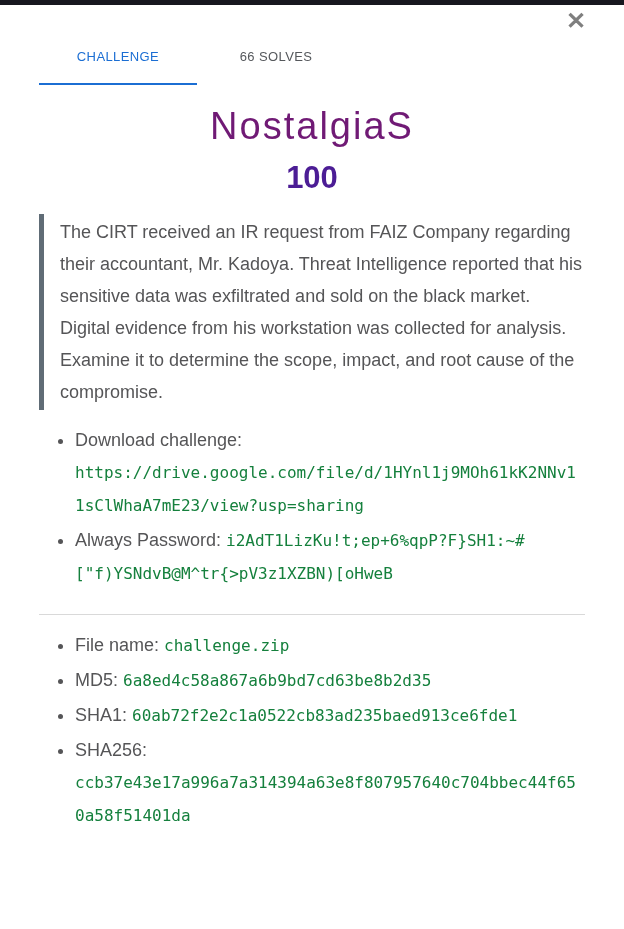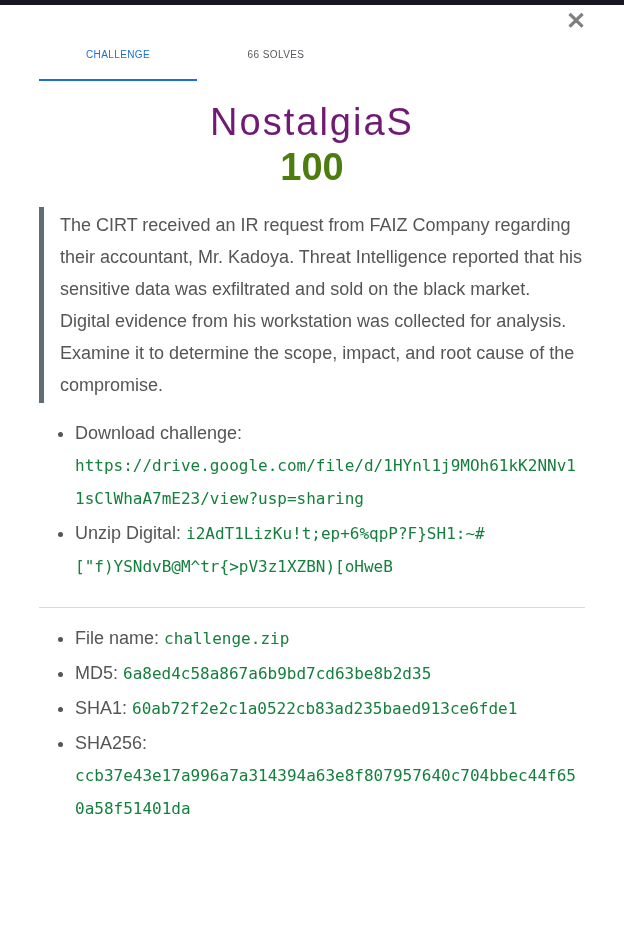--- a/index.html
+++ b/index.html
@@ -25,21 +25,21 @@
   }
   .modal-header {
     position: relative;
     padding: 34px 39px 0 39px;
   }
   .tabs { display: flex; }
   .tab {
     width: 158px;
     text-align: center;
     padding: 10px 0 19px 0;
-    font-size: 10px;
+    font-size: 13px;
     font-weight: 500;
     letter-spacing: 0.4px;
     color: #55585c;
     cursor: pointer;
     border-bottom: 2px solid transparent;
   }
   .tab.active {
     color: #1b6ed3;
     border-bottom: 2px solid #1b6ed3;
   }
@@ -59,24 +59,24 @@
   .challenge-title {
     text-align: center;
     font-size: 38px;
     font-weight: 300;
     letter-spacing: 2px;
     color: #701a75;
     margin-top: 20px;
   }
   .challenge-points {
     text-align: center;
-    font-size: 38px;
+    font-size: 31px;
     font-weight: 700;
-    color: #4d7c0f;
-    margin-top: 2px;
+    color: #4c1d95;
+    margin-top: 12px;
   }
   .content {
     padding: 0 39px;
     font-size: 18px;
     line-height: 32px;
     color: #555557;
   }
   blockquote {
     margin-top: 18px;
     border-left: 5px solid #606c76;
@@ -129,21 +129,21 @@
 
   <div class="content">
 
     <blockquote>The CIRT received an IR request from FAIZ Company regarding their accountant, Mr. Kadoya. Threat Intelligence reported that his sensitive data was exfiltrated and sold on the black market. Digital evidence from his workstation was collected for analysis. Examine it to determine the scope, impact, and root cause of the compromise.</blockquote>
 
     <ul>
       <li>
         <span>Download challenge: </span><code>https://drive.google.com/file/d/1HYnl1j9MOh61kK2NNv11sClWhaA7mE23/view?usp=sharing</code>
       </li>
       <li>
-        <span>Unzip Digital: </span><code>i2AdT1LizKu!t;ep+6%qpP?F}SH1:~#["f)YSNdvB@M^tr{&gt;pV3z1XZBN)[oHweB</code>
+        <span>Always Password: </span><code>i2AdT1LizKu!t;ep+6%qpP?F}SH1:~#["f)YSNdvB@M^tr{&gt;pV3z1XZBN)[oHweB</code>
       </li>
     </ul>
 
     <hr>
 
 
     <ul>
       <li>
         <span>File name: </span><code>challenge.zip</code>
       </li>

